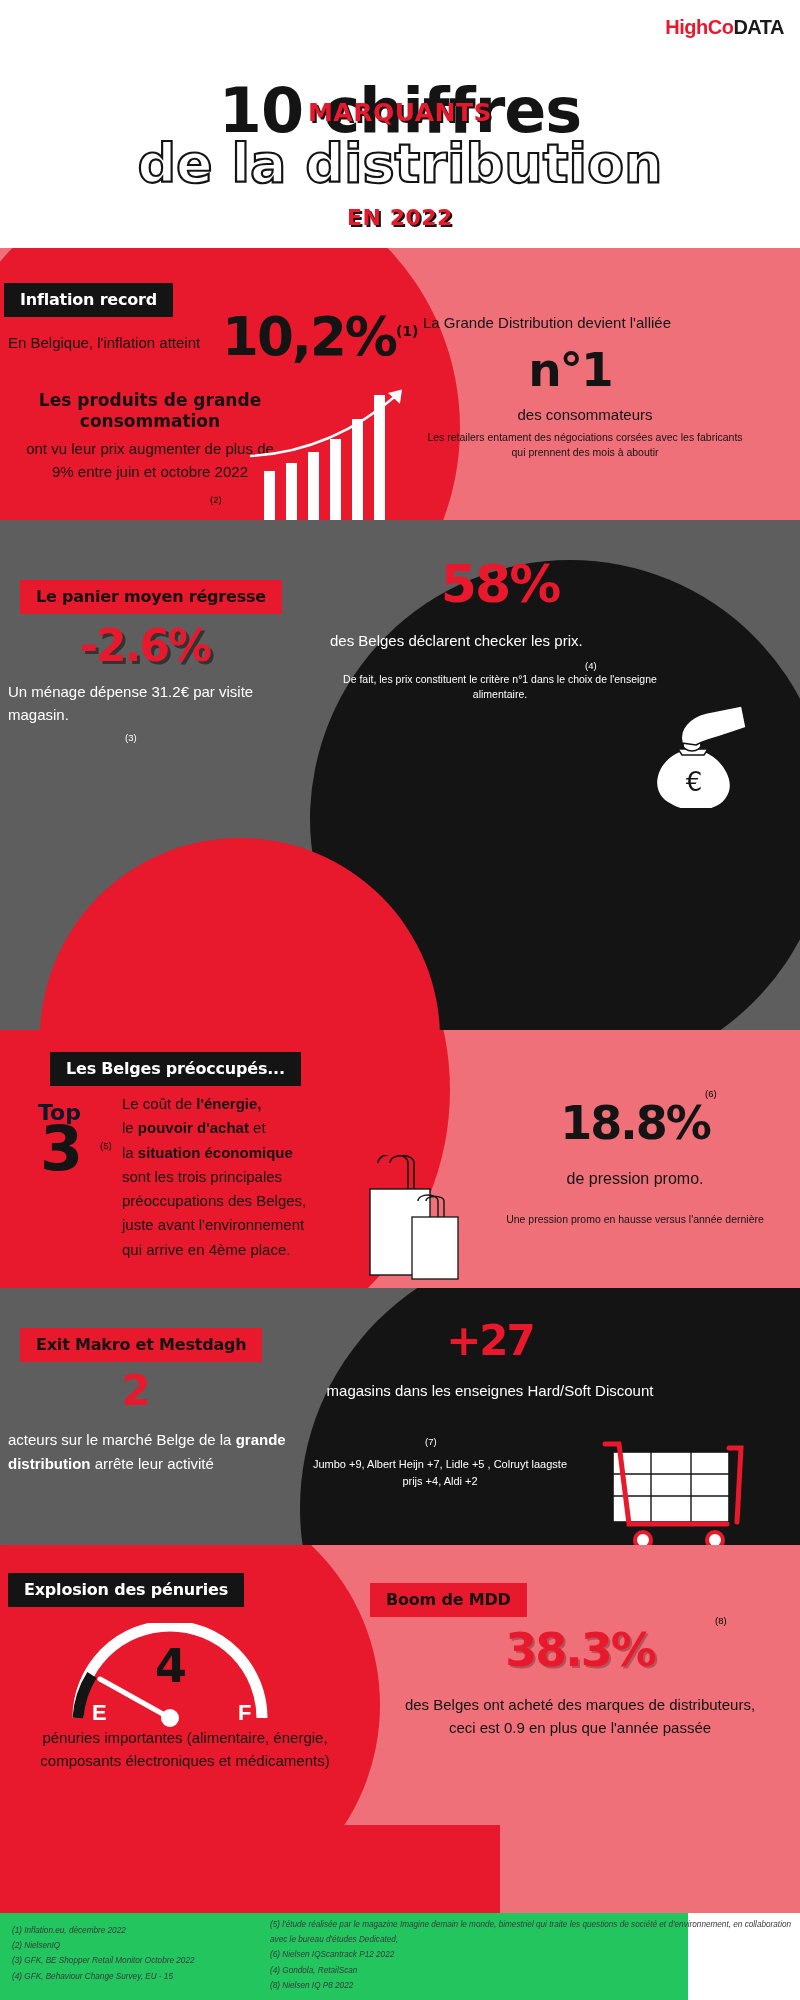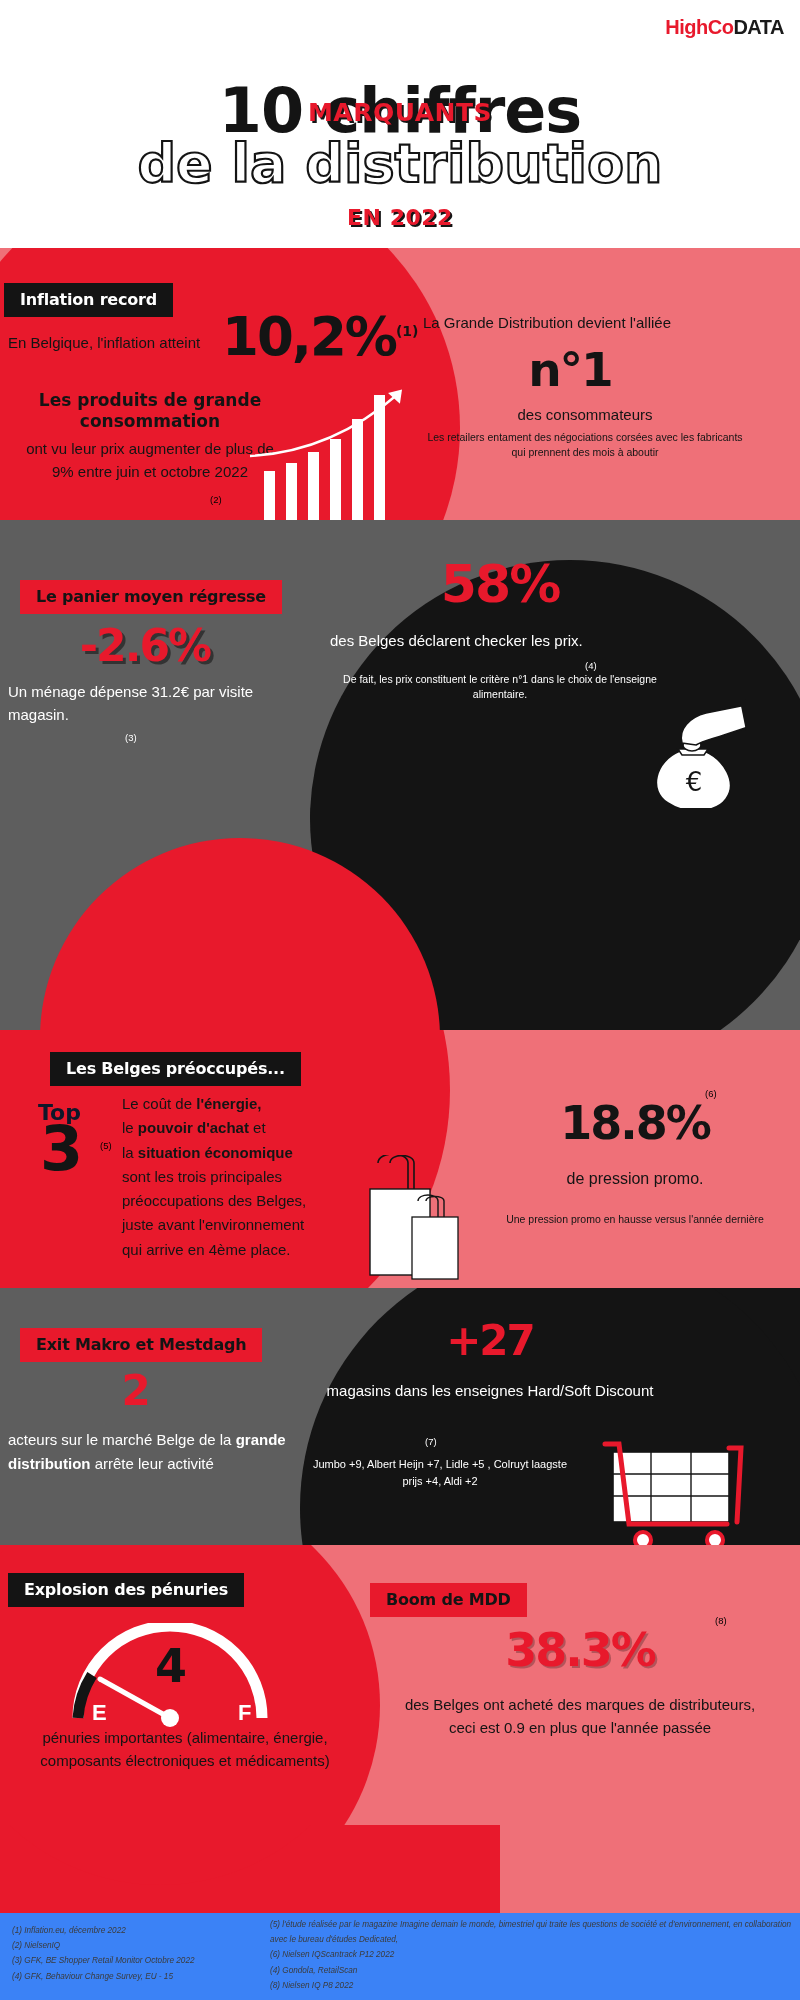--- a/index.html
+++ b/index.html
@@ -177,21 +177,21 @@
              font-size: 46px; color: #e8192c; text-shadow: 2px 2px 0 rgba(0,0,0,.25); }
   #s6r-ref { position: absolute; left: 715px; top: 70px; }
   #s6r-txt { position: absolute; left: 390px; top: 148px; width: 380px; text-align: center;
              color: #141414; font-size: 15px; line-height: 1.55; }
 
   
   #footbar { top: 1825px; height: 88px; background: #ef7078; }
   #footbar .redrect { position: absolute; left: 0; top: 0; width: 500px; height: 88px; background:#e8192c; }
   #footbar .circ { position: absolute; left: -60px; top: -380px; width: 440px; height: 440px;
                    border-radius: 50%; background: #e8192c; }
-  #foot { position: absolute; left: 0; top: 1913px; width: 800px; height: 87px; background: #3b82f6; }
+  #foot { position: absolute; left: 0; top: 1913px; width: 688px; height: 87px; background: #22c55e; }
   .src-col { position: absolute; font-size: 8.2px; font-style: italic; color: #3b3b3b; line-height: 1.85; }
   #src-left  { left: 12px; top: 10px; width: 260px; }
   #src-right { left: 270px; top: 4px; width: 525px; }
 </style>
 </head>
 <body>
 
 <div class="page">
 
   <div class="header">

